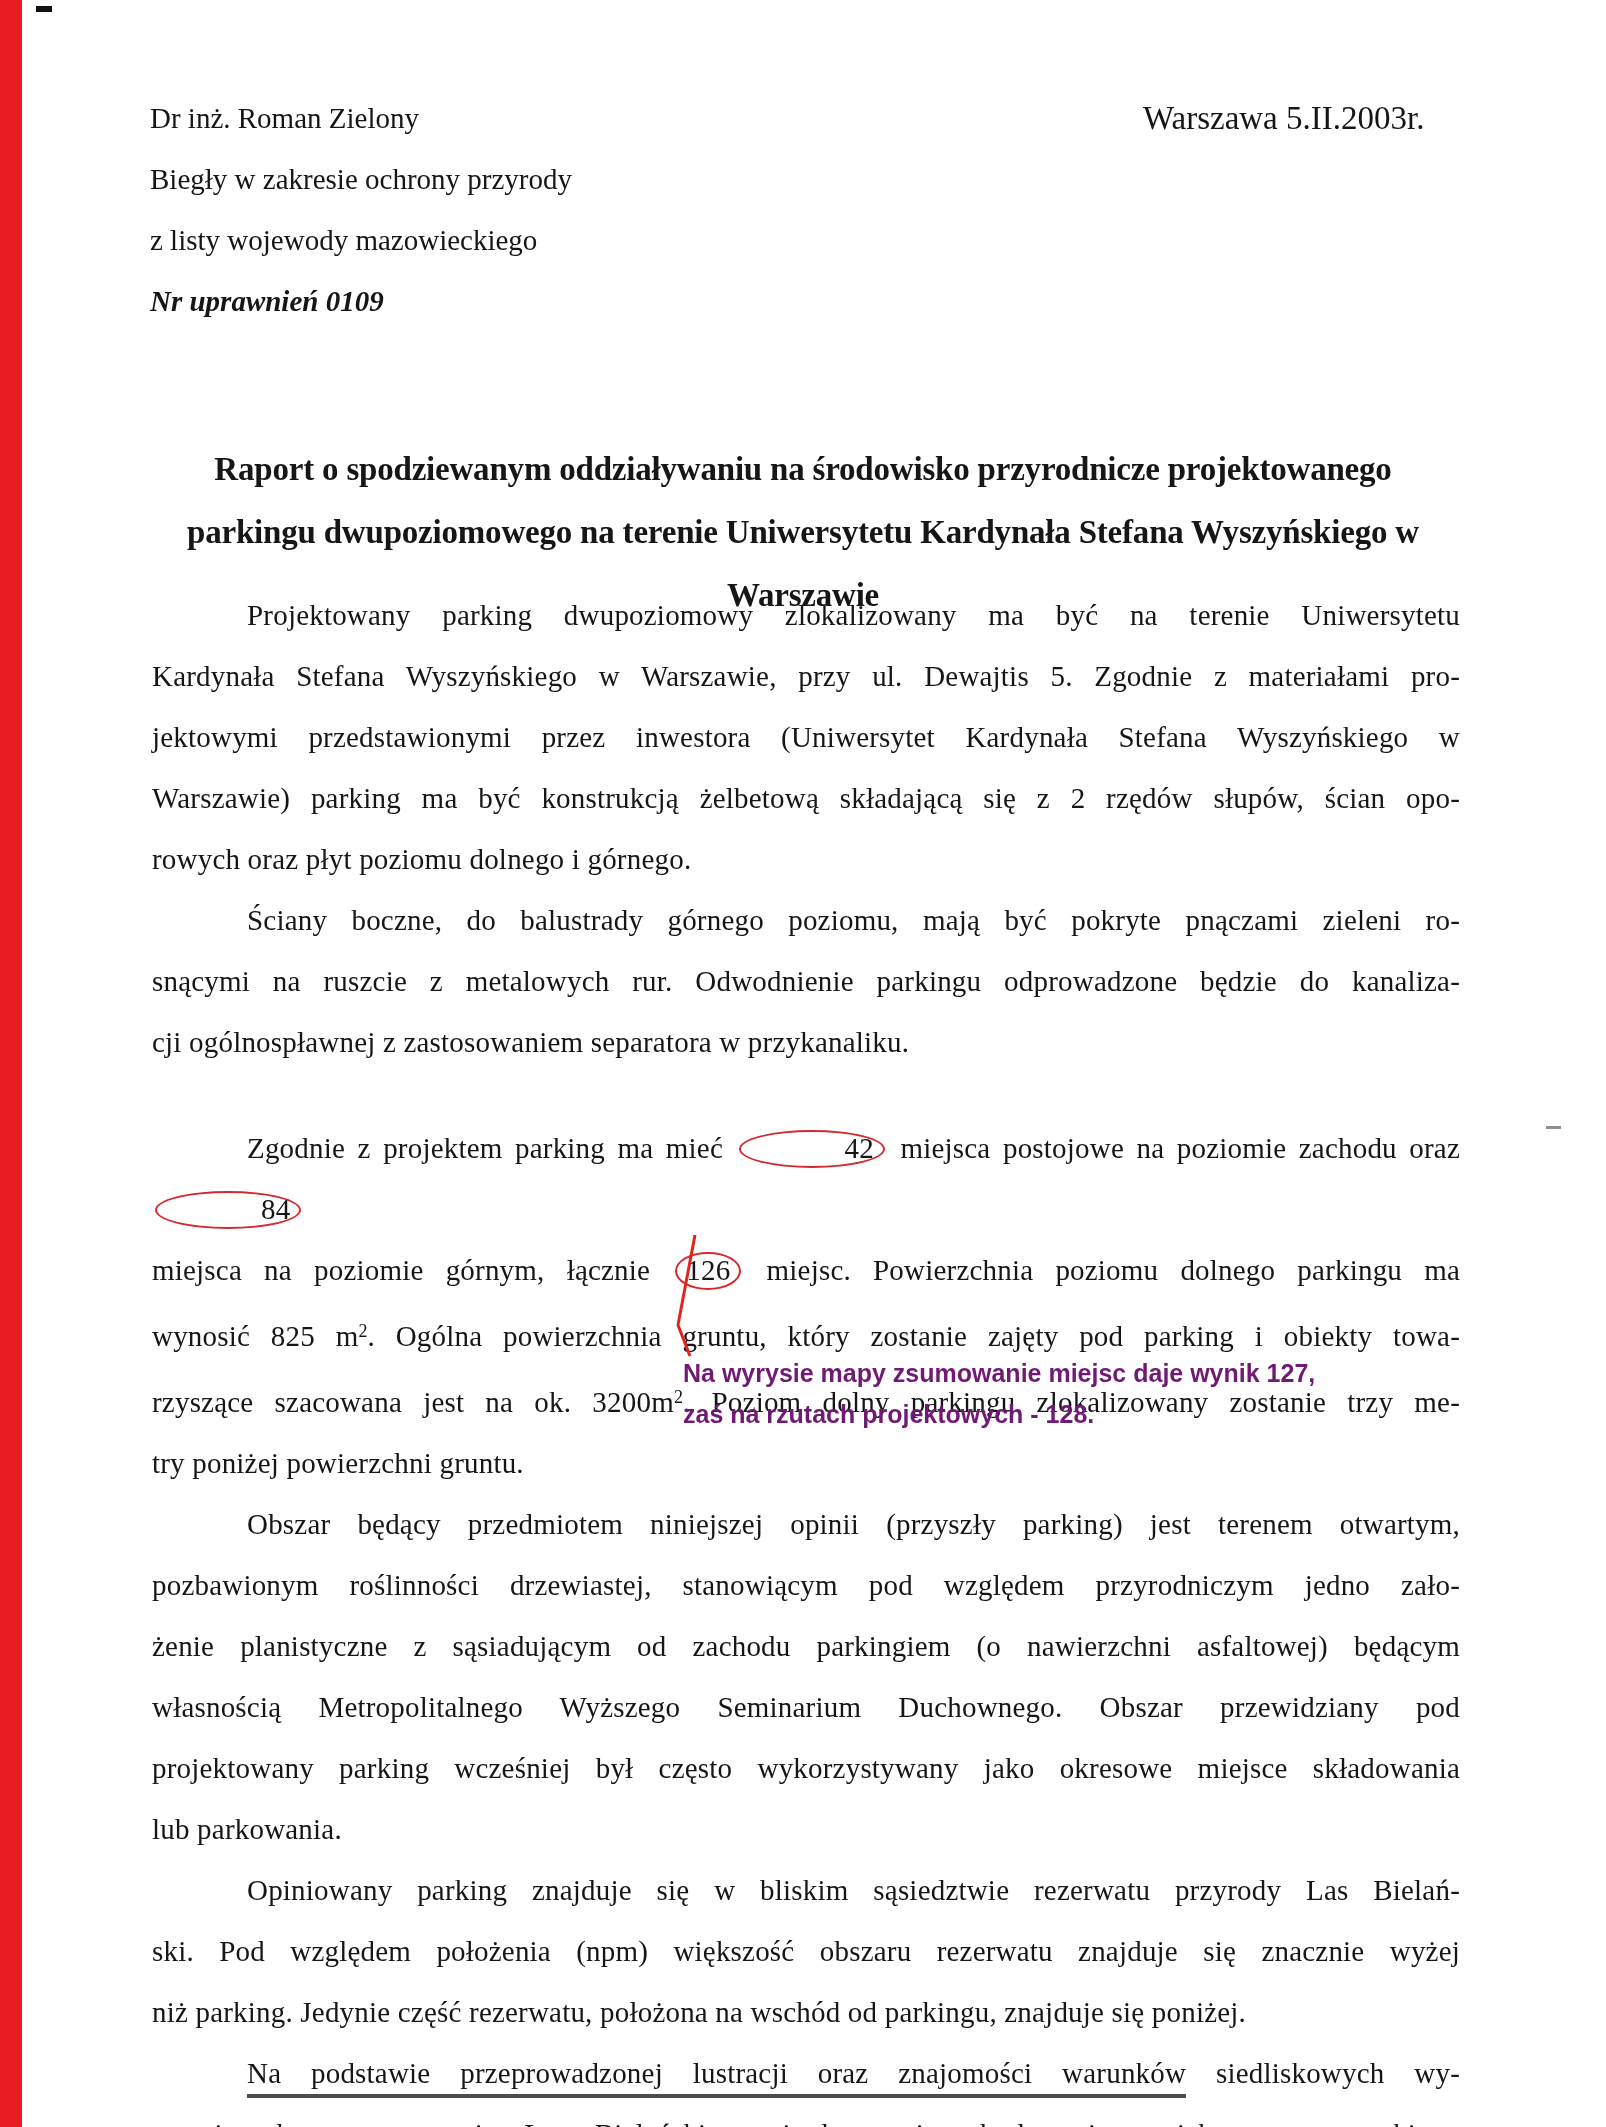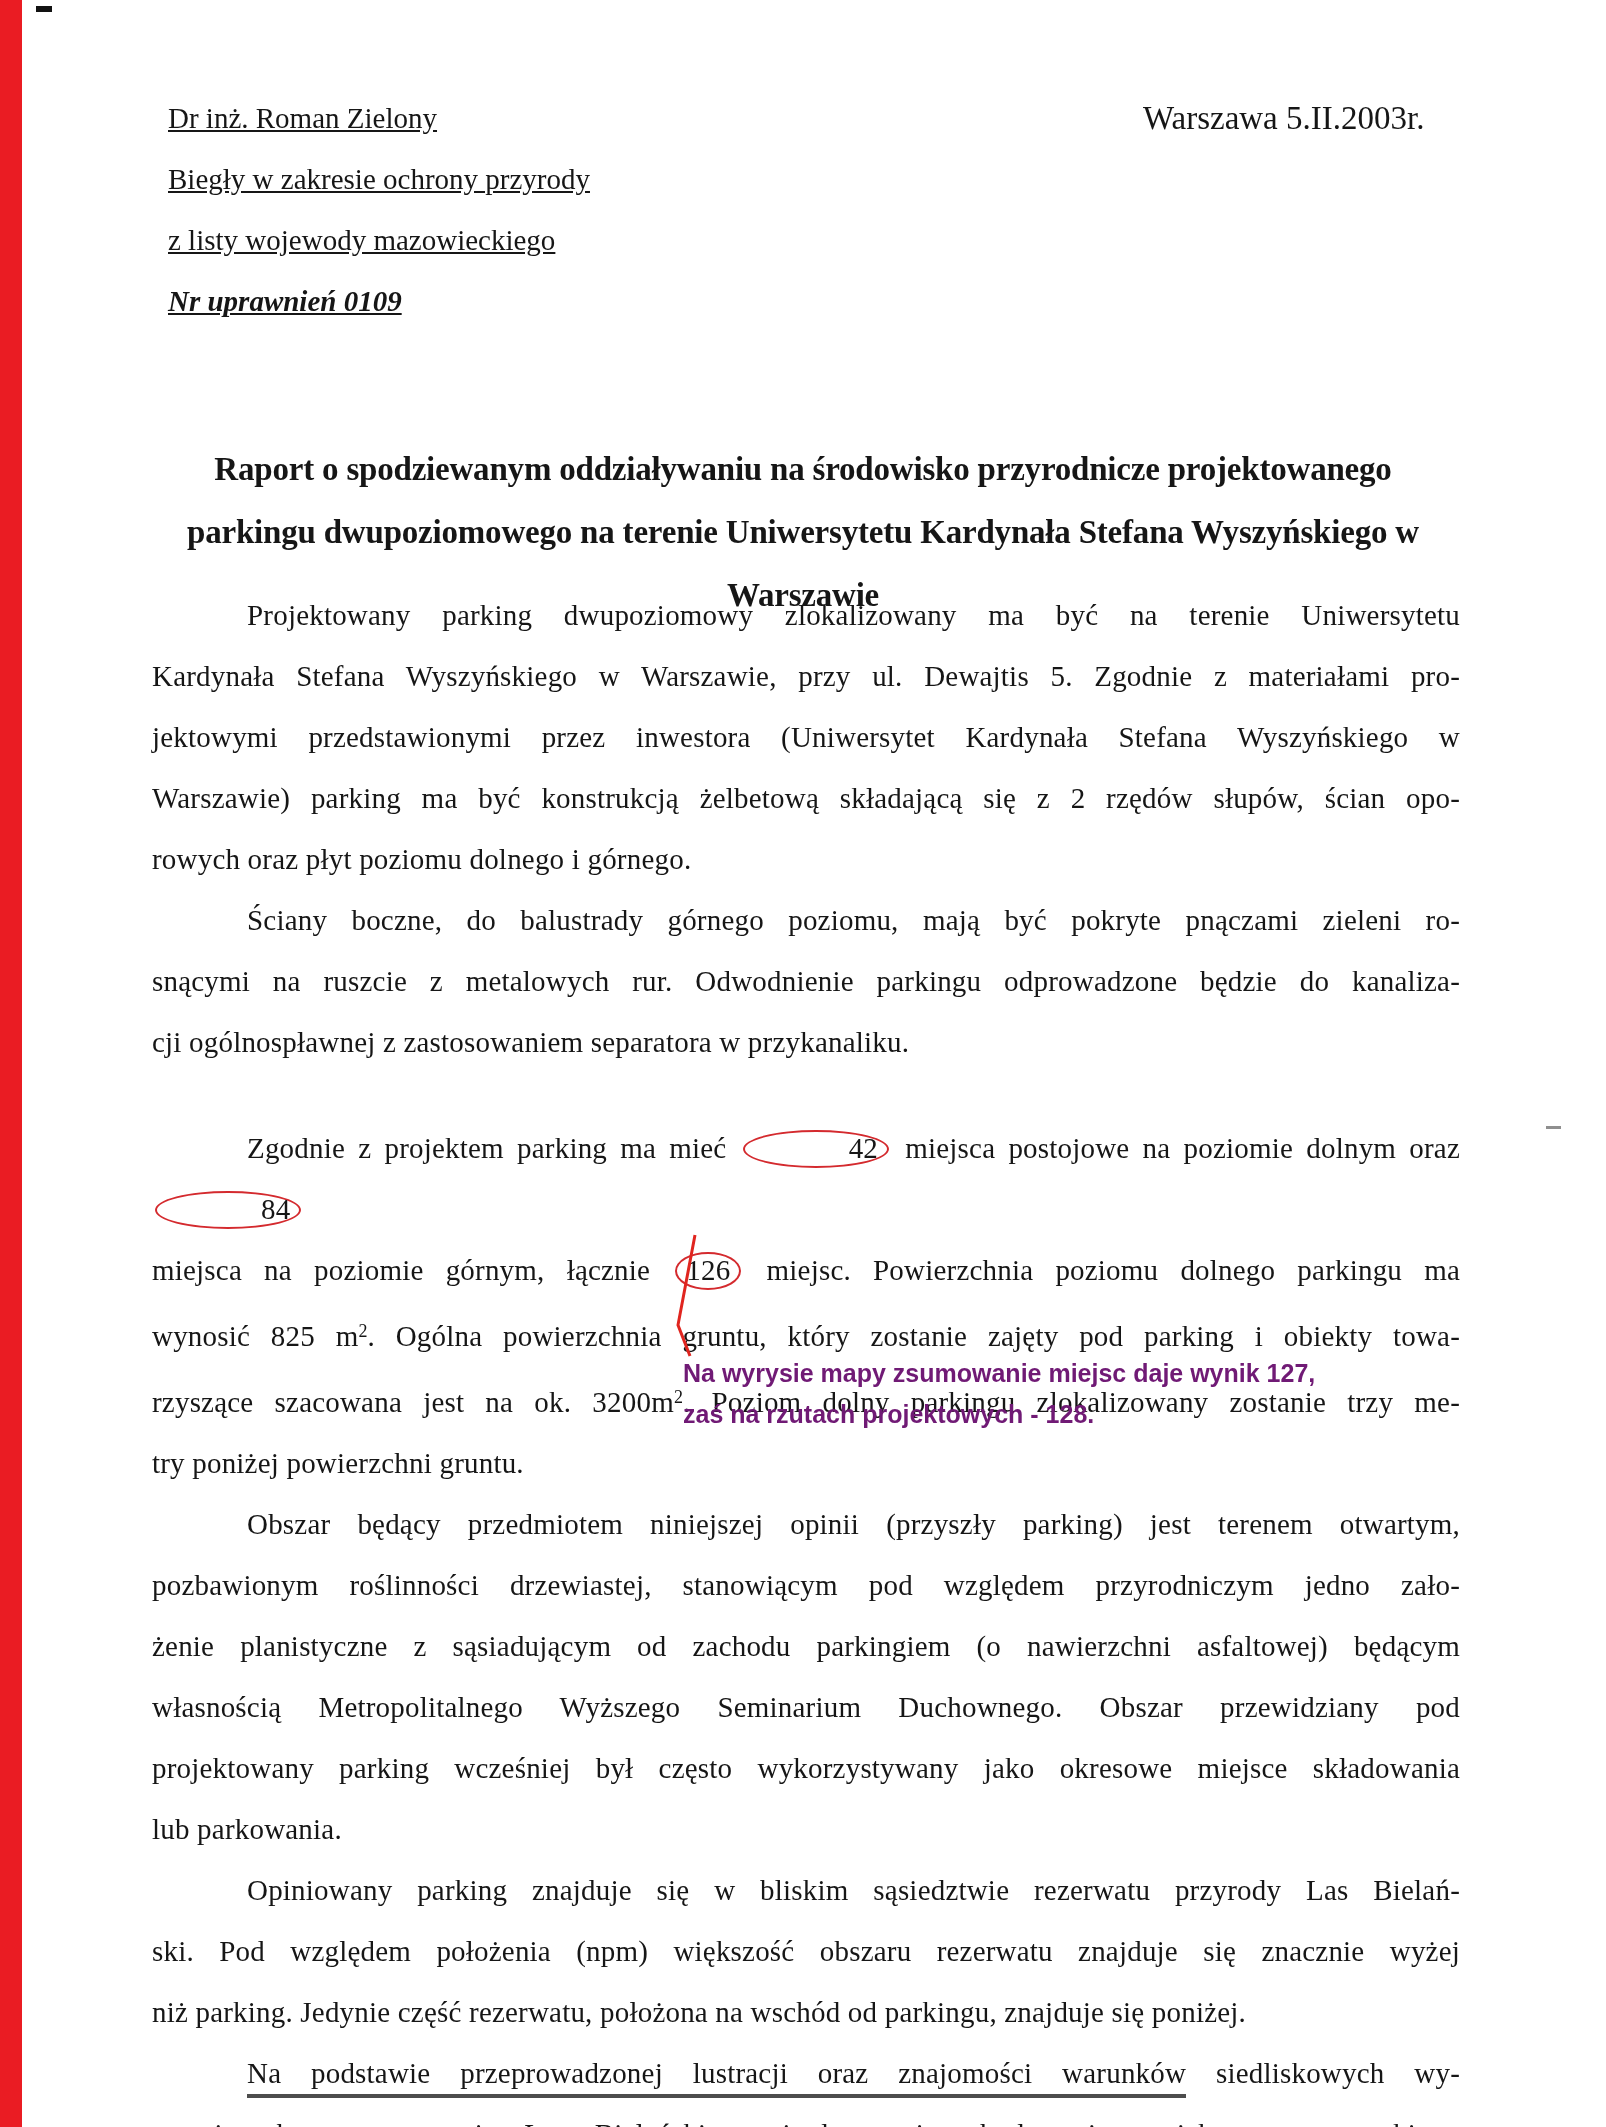--- a/index.html
+++ b/index.html
@@ -9,21 +9,21 @@
     margin:0 auto;
     background:#ffffff;
     overflow:hidden;
     color:#161616;
     font-family:"Liberation Serif","DejaVu Serif",serif;
   }
   .red-bar { position:absolute; left:0; top:0; width:22px; height:2127px; background:#ea1c23; }
   .dash-black { position:absolute; left:36px; top:6px; width:16px; height:6px; background:#121212; }
   .dash-gray { position:absolute; left:1546px; top:1126px; width:15px; height:3px; background:#8f8f8f; }
 
-  .header-left { position:absolute; left:168px; top:88px;text-decoration:underline; }
+  .header-left { position:absolute; left:150px; top:88px; }
   .hline { font-size:29px; line-height:61px; white-space:nowrap; }
   .hline.credential { font-weight:bold; font-style:italic; }
   .dateline { position:absolute; left:1143px; top:88px; font-size:33px; line-height:61px; white-space:nowrap; }
 
   .title-block {
     position:absolute; left:128px; right:128px; top:438px;
     text-align:center; font-weight:bold; font-size:33px; line-height:63px;
     letter-spacing:-0.2px;
   }
 
@@ -100,21 +100,21 @@
       <div class="bl">snącymi na ruszcie z metalowych rur. Odwodnienie parkingu odprowadzone będzie do kanaliza-</div>
       <div class="bl last">cji ogólnospławnej z zastosowaniem separatora w przykanaliku.</div>
     </div>
 
     <div class="gap"></div>
 
     <div>
       <div class="bl ind">
         <span>Zgodnie z projektem parking ma mieć</span>
         <span class="circled">42</span>
-        <span>miejsca postojowe na poziomie dolnym oraz</span>
+        <span>miejsca postojowe na poziomie zachodu oraz</span>
         <span class="circled">84</span>
       </div>
       <div class="bl">
         <span>miejsca na poziomie górnym, łącznie</span>
         <span class="circled">126</span>
         <span>miejsc. Powierzchnia poziomu dolnego parkingu ma</span>
       </div>
       <div class="bl">
         <span>wynosić 825 m</span><sup class="sq">2</sup><span>. Ogólna powierzchnia gruntu, który zostanie zajęty pod parking i obiekty towa-</span>
       </div>

